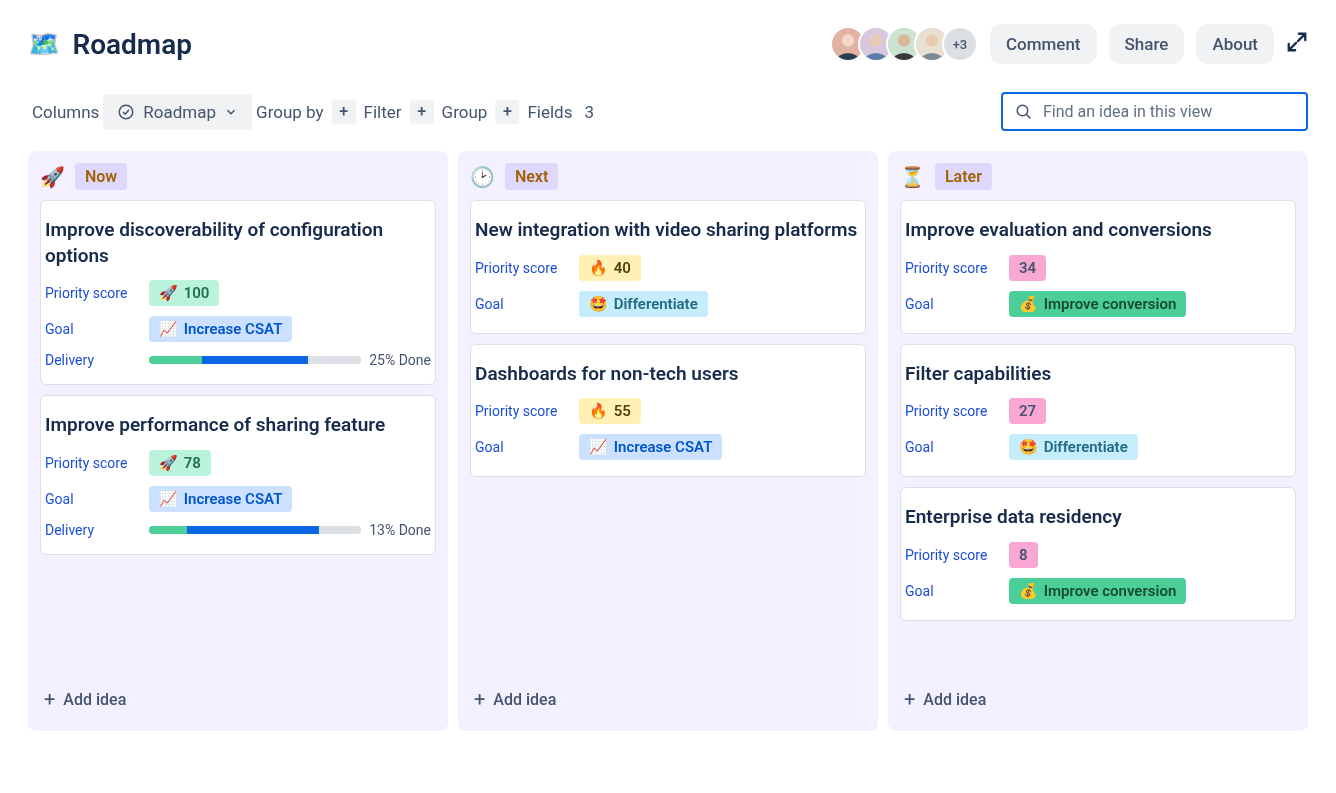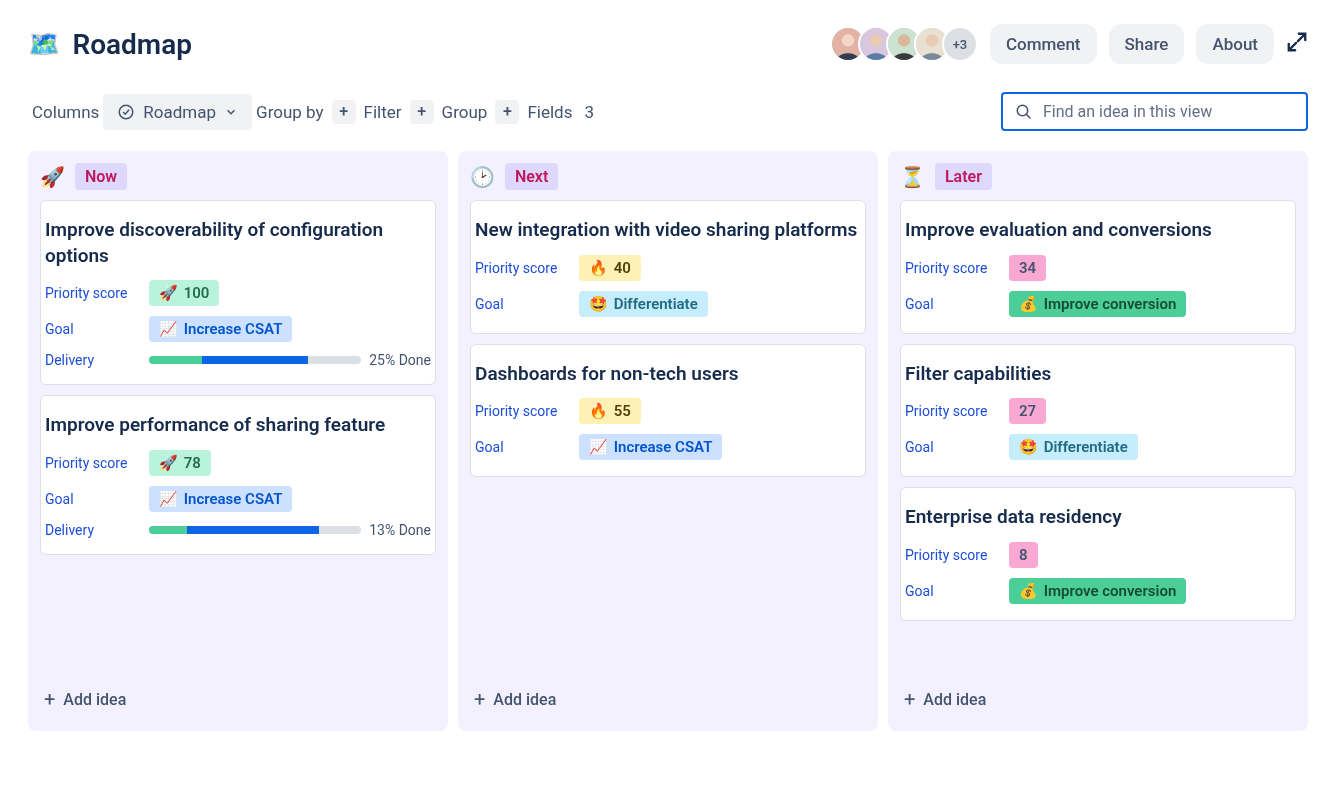--- a/index.html
+++ b/index.html
@@ -23,21 +23,21 @@
     .plus-badge { width: 24px; height: 24px; border-radius: 4px; background: #F1F2F4; display:inline-flex; align-items:center; justify-content:center; font-size: 16px; color:#44546F; font-weight: 500; }
     .fields-count { font-size: 17px; color:#44546F; margin-left: 4px; }
     .search-box { display:flex; align-items:center; gap:10px; border: 2px solid #0C66E4; border-radius: 4px; padding: 8px 12px; width: 307px; }
     .search-box input { border: none; outline: none; font-size: 16px; color:#44546F; flex:1; background: transparent; }
     .search-box input::placeholder { color: #626F86; }
     
     .board { display: flex; gap:10px; }
     .column { flex: 1; background: #F3F0FF; border-radius: 8px; padding: 12px; display:flex; flex-direction:column; gap: 10px; min-height: 580px; }
     .col-head { display:flex; align-items:center; gap: 10px; }
     .col-emoji { font-size: 20px; }
-    .col-label { background: #DFD8FD; color: #be185d; font-weight:600; font-size:16px; padding: 4px 10px; border-radius:4px; }
+    .col-label { background: #DFD8FD; color: #a16207; font-weight:600; font-size:16px; padding: 4px 10px; border-radius:4px; }
     
     .card { background:#fff; border: 1px solid #DCDFE4; border-radius: 6px; padding: 16px 4px; }
     .card-title { font-size: 19px; font-weight:600; color:#172B4D; line-height:1.35; margin-bottom: 12px; }
     .row { display:flex; align-items:center; gap:14px; margin-bottom: 10px; }
     .row:last-child { margin-bottom: 0; }
     .field-label { font-size: 14px; color:#1d4ed8; min-width: 90px; }
     .pill { display:inline-flex; align-items:center; gap:6px; padding: 4px 10px; border-radius:4px; font-size:15px; font-weight:600; }
     .pill-green { background: #BAF3DB; color:#216E4E; }
     .pill-yellow { background: #FFF0B3; color:#533F04; }
     .pill-gray { background: #f9a8d4; color:#44546F; }

